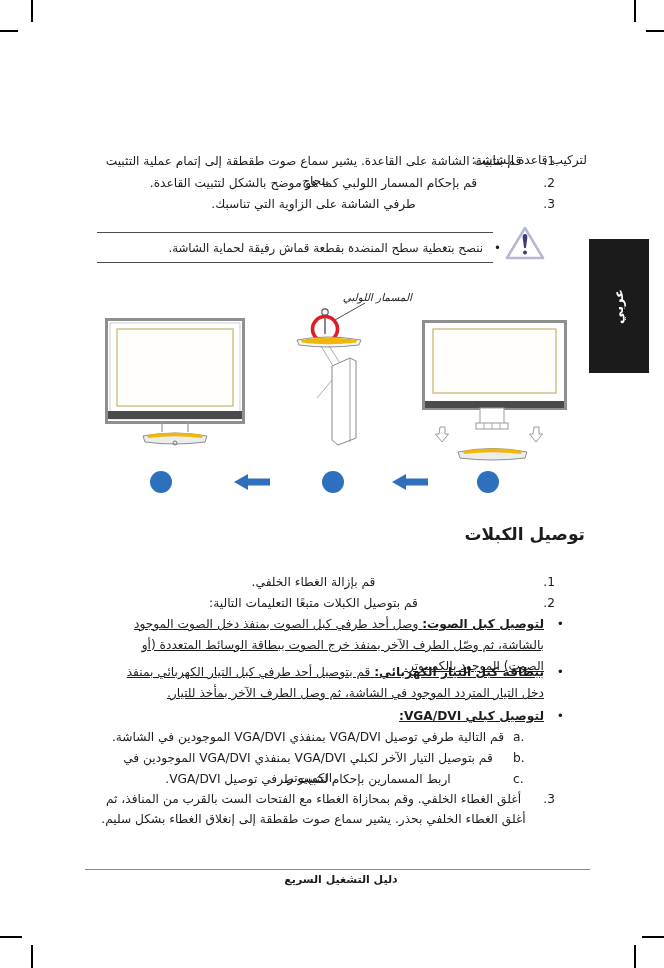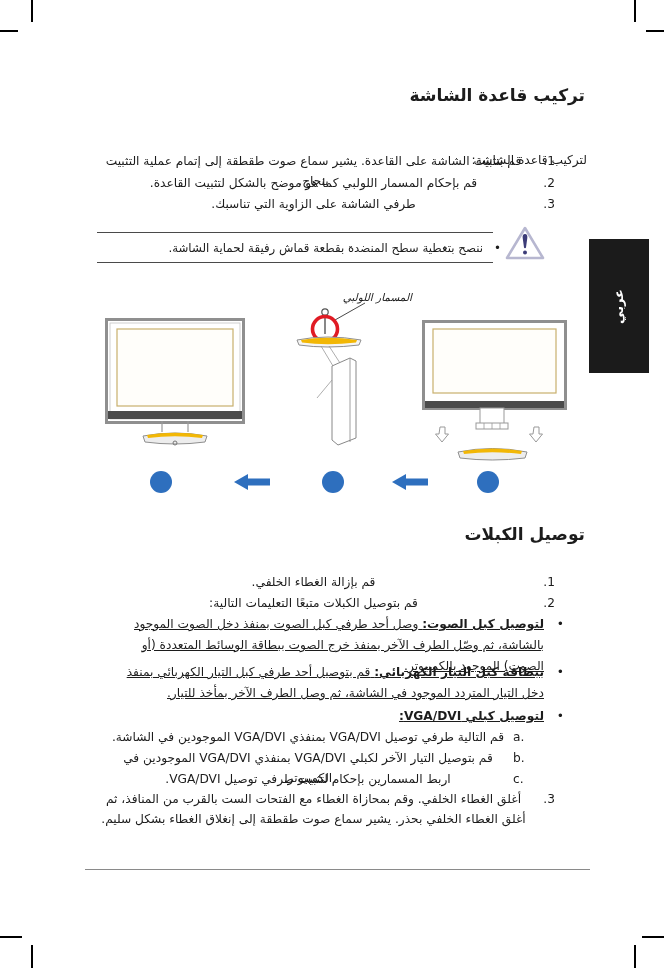--- a/index.html
+++ b/index.html
@@ -51,21 +51,20 @@
   <div class="mark" style="left:646px; top:30px; width:18px; height:2px;"></div>
   <div class="mark" style="left:0; top:936px; width:22px; height:2px;"></div>
   <div class="mark" style="left:31px; top:945px; width:2px; height:23px;"></div>
   <div class="mark" style="left:642px; top:936px; width:22px; height:2px;"></div>
   <div class="mark" style="left:634px; top:945px; width:2px; height:23px;"></div>
 
   <div class="lang-tab">
     <span>عربي</span>
   </div>
 
-  <div class="h-title" style="top:85px; right:79px;">تركيب قاعدة الشاشة</div>
   <div class="body-line" style="top:122px; right:77px;">لتركيب قاعدة الشاشة:</div>
 
   <div class="step-row" style="top:151px; right:109px; width:455px;">
     <span class="step-num">1.</span>
     <span class="step-text">قم بتثبيت الشاشة على القاعدة. يشير سماع صوت طقطقة إلى إتمام عملية التثبيت بنجاح.</span>
   </div>
   <div class="step-row" style="top:173px; right:109px; width:455px;">
     <span class="step-num">2.</span>
     <span class="step-text">قم بإحكام المسمار اللولبي كما هو موضح بالشكل لتثبيت القاعدة.</span>
   </div>
@@ -187,14 +186,15 @@
     <span class="substep-letter">c.</span>
     <span class="step-text">اربط المسمارين بإحكام لتثبيت طرفي توصيل VGA/DVI.</span>
   </div>
 
   <div class="step-row" style="top:789px; right:109px; width:455px;">
     <span class="step-num">3.</span>
     <span class="step-text">أغلق الغطاء الخلفي. وقم بمحازاة الغطاء مع الفتحات الست بالقرب من المنافذ، ثم أغلق الغطاء الخلفي بحذر. يشير سماع صوت طقطقة إلى إنغلاق الغطاء بشكل سليم.</span>
   </div>
 
   <div class="footer-rule"></div>
+  <div class="footer-text">دليل التشغيل السريع</div>
 
 </div>
 
 </body></html>

